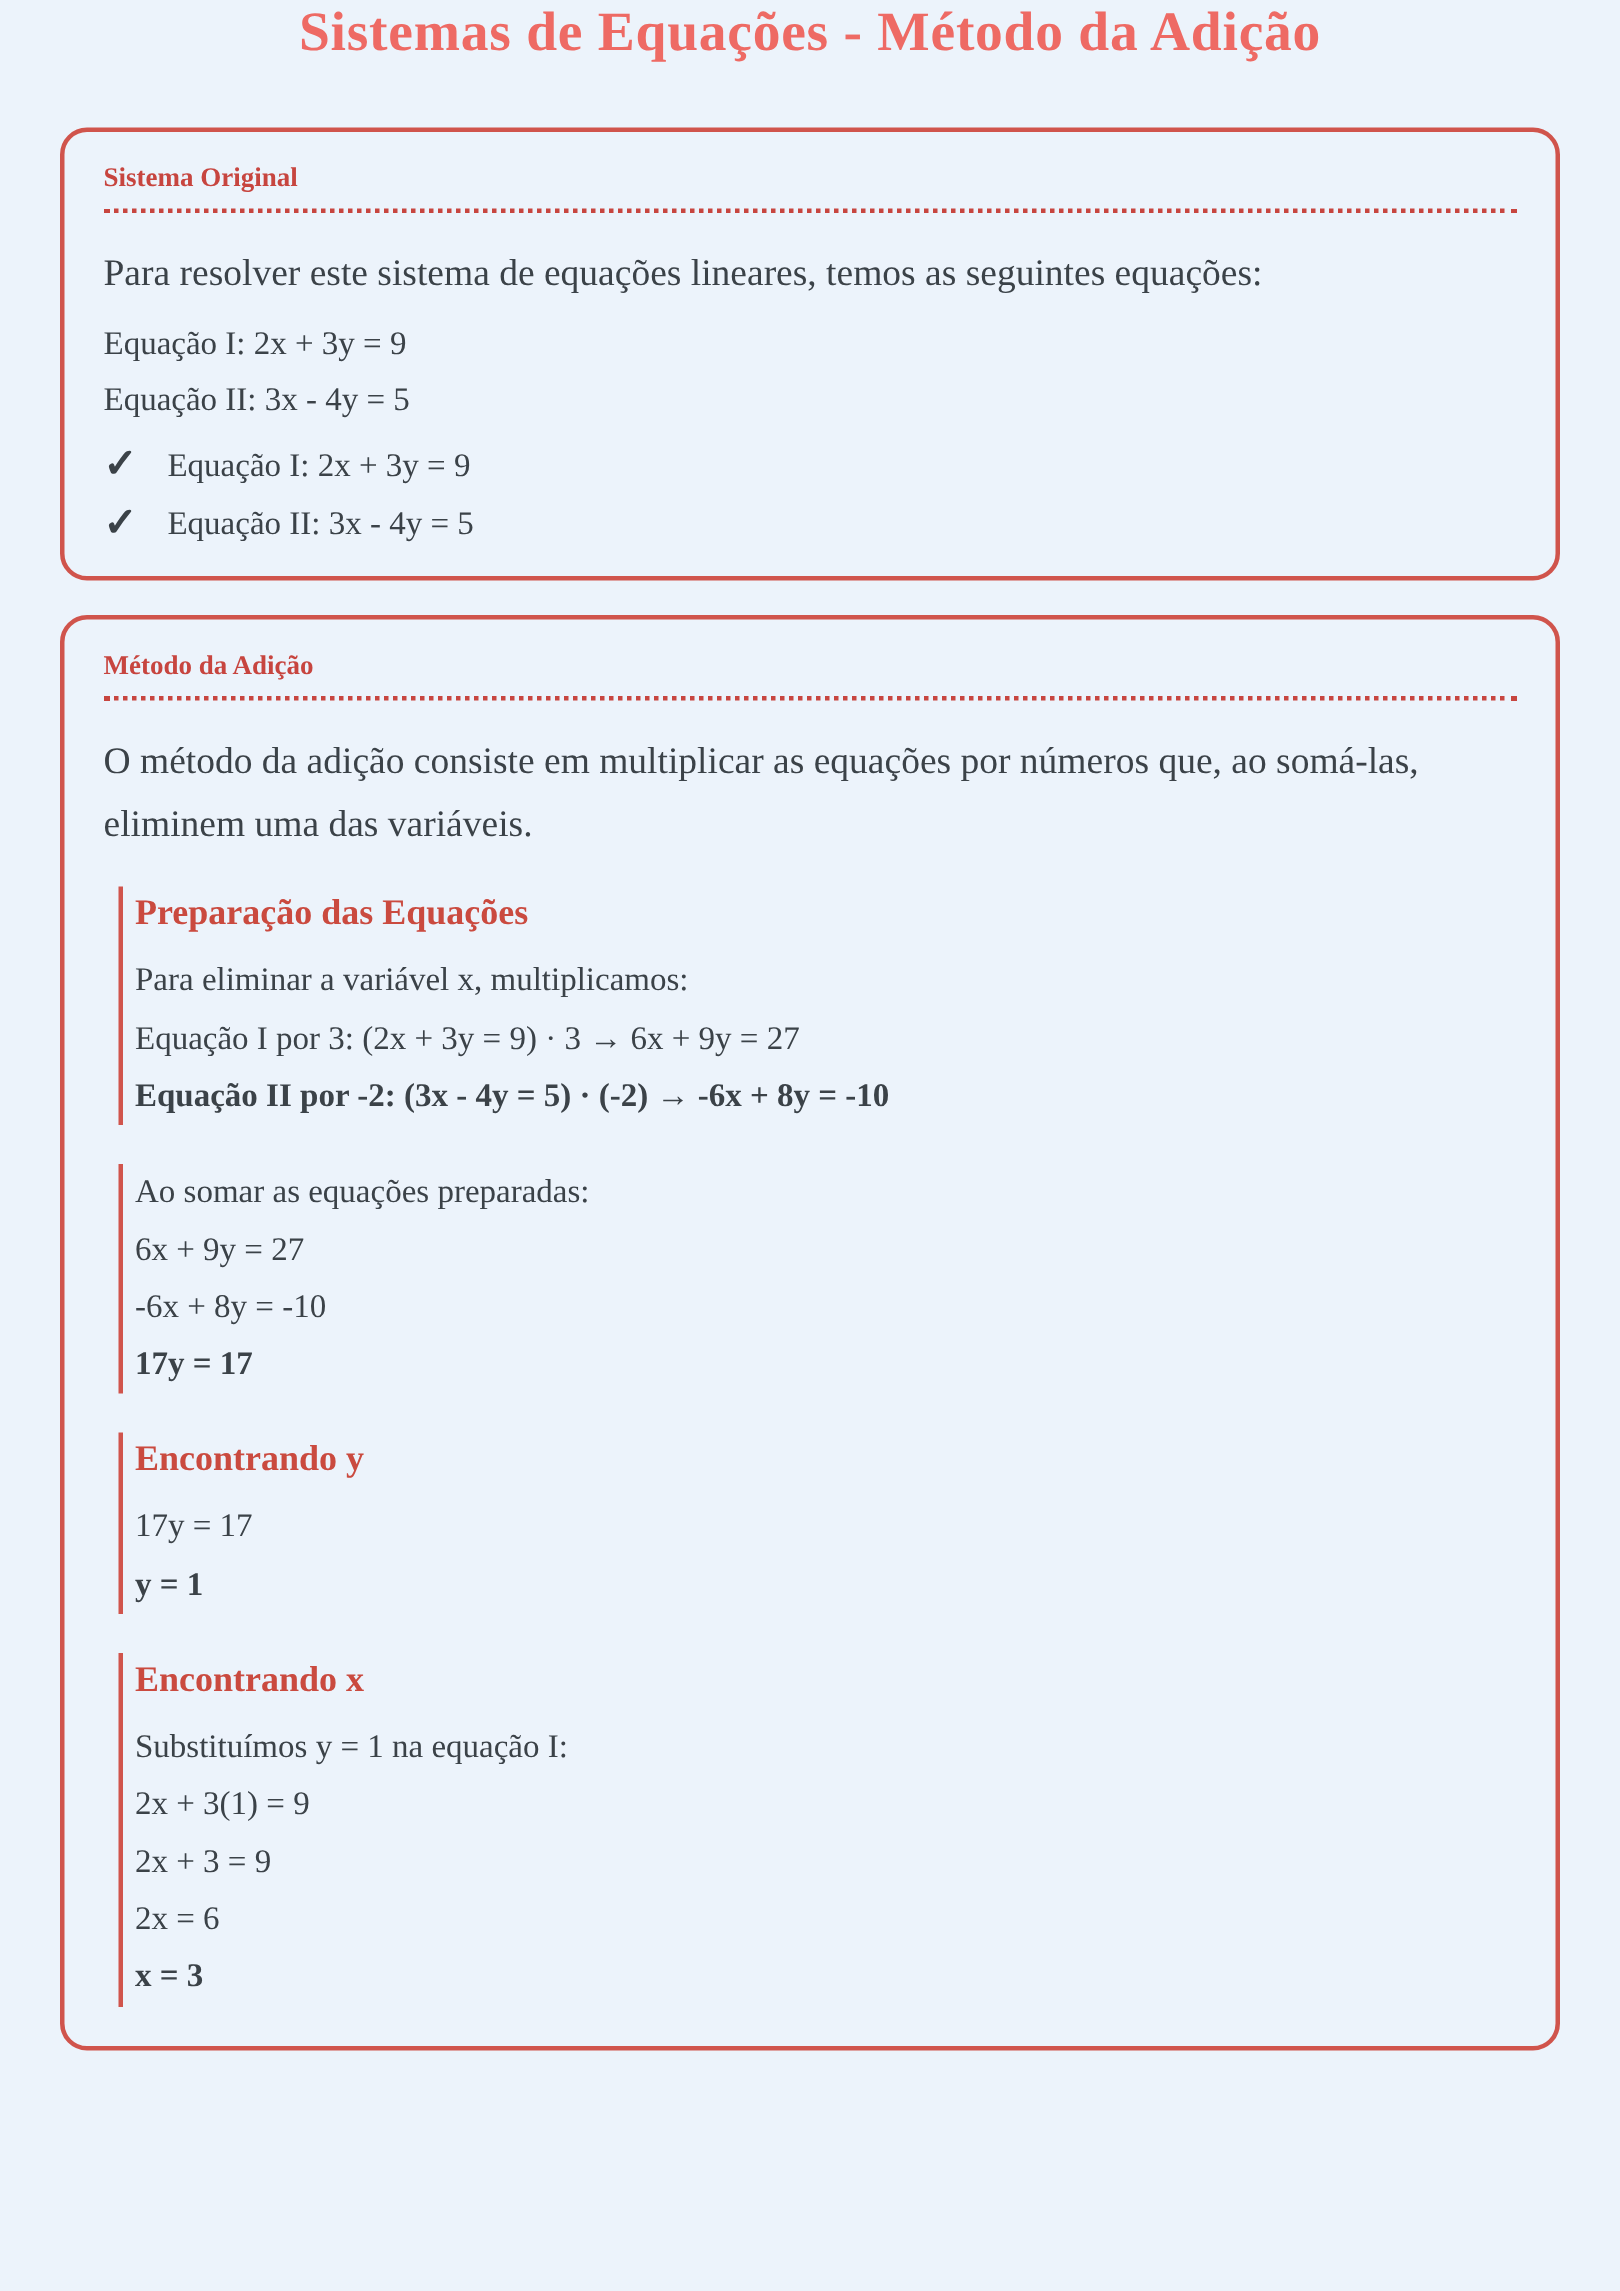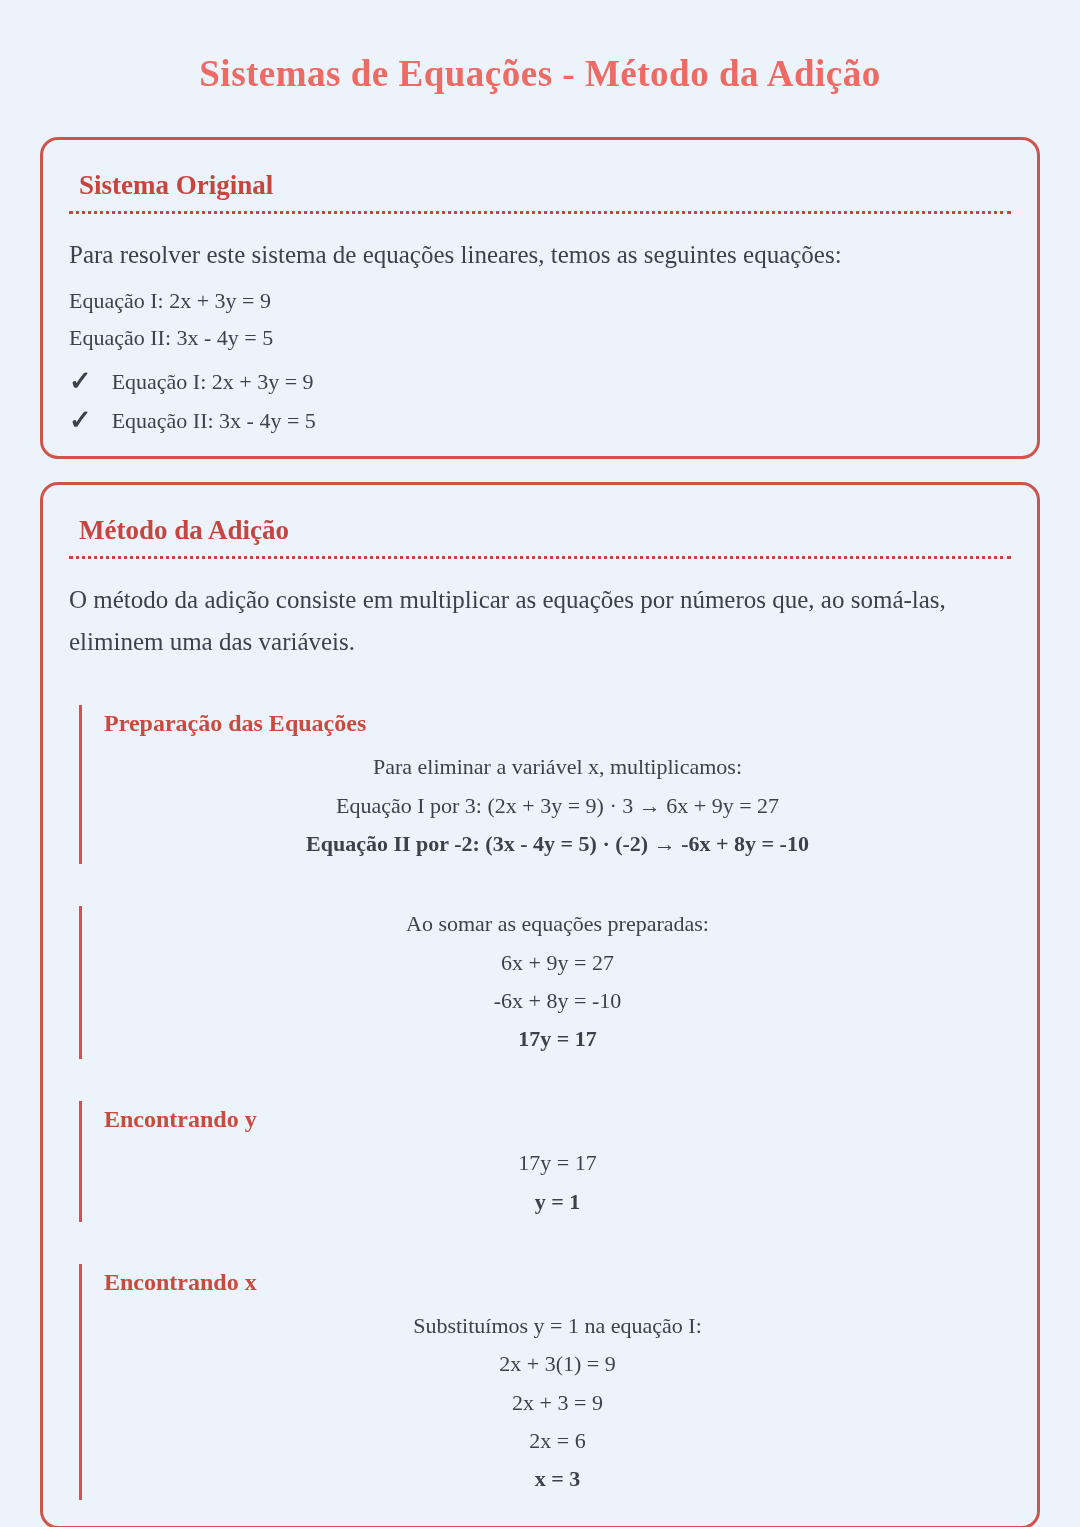--- a/index.html
+++ b/index.html
@@ -15,38 +15,37 @@
   body{
     width:1080px;
     height:1527px;
     background:var(--bg);
     font-family:"Liberation Serif","DejaVu Serif",serif;
     color:var(--text);
     overflow:hidden;
   }
   .page-title{
     margin:0;
-    padding-top:52px;
     font-size:37px;
     font-weight:bold;
     text-align:center;
     color:var(--title-red);
     letter-spacing:0.5px;
   }
   .card{
     margin:0 40px 23px 40px;
     border:3px solid var(--border-red);
     border-radius:18px;
     padding:20px 26px 22px 26px;
     background:var(--bg);
   }
   .card-first{margin-top:42px;}
   .card-heading{
-    margin:10px;
-    font-size:27px;
+    margin:0;
+    font-size:18px;
     font-weight:bold;
     color:var(--heading-red);
   }
   .dotted-rule{
     border:none;
     border-bottom:3px dotted var(--heading-red);
     margin:10px 0 0 0;
     height:0;
   }
   .intro{
@@ -68,35 +67,34 @@
     font-size:22px;
   }
   .check-icon{
     font-size:27px;
     font-weight:bold;
     color:var(--text);
     line-height:1;
   }
   .subsection{
     border-left:3px solid var(--border-red);
-    margin:42px 0 26px 10px;
-    padding:5px 0 8px 22px;
+    margin:20px 0 26px 10px;
+    padding:5px 0 8px 8px;
   }
   .subsection:last-child{margin-bottom:4px;}
   .sub-heading{
     margin:0 0 17px 0;
     font-size:24px;
     font-weight:bold;
     color:var(--sub-red);
   }
   .sub-line{
     margin:0 0 13px 0;
     font-size:22px;
     line-height:1.15;
-    text-align:center;
   }
   .sub-line:last-child{margin-bottom:0;font-weight:bold;}
 </style>
 </head>
 <body>
 
 <h1 class="page-title">Sistemas de Equações - Método da Adição</h1>
 
 <section class="card card-first">
   <h2 class="card-heading">Sistema Original</h2>

